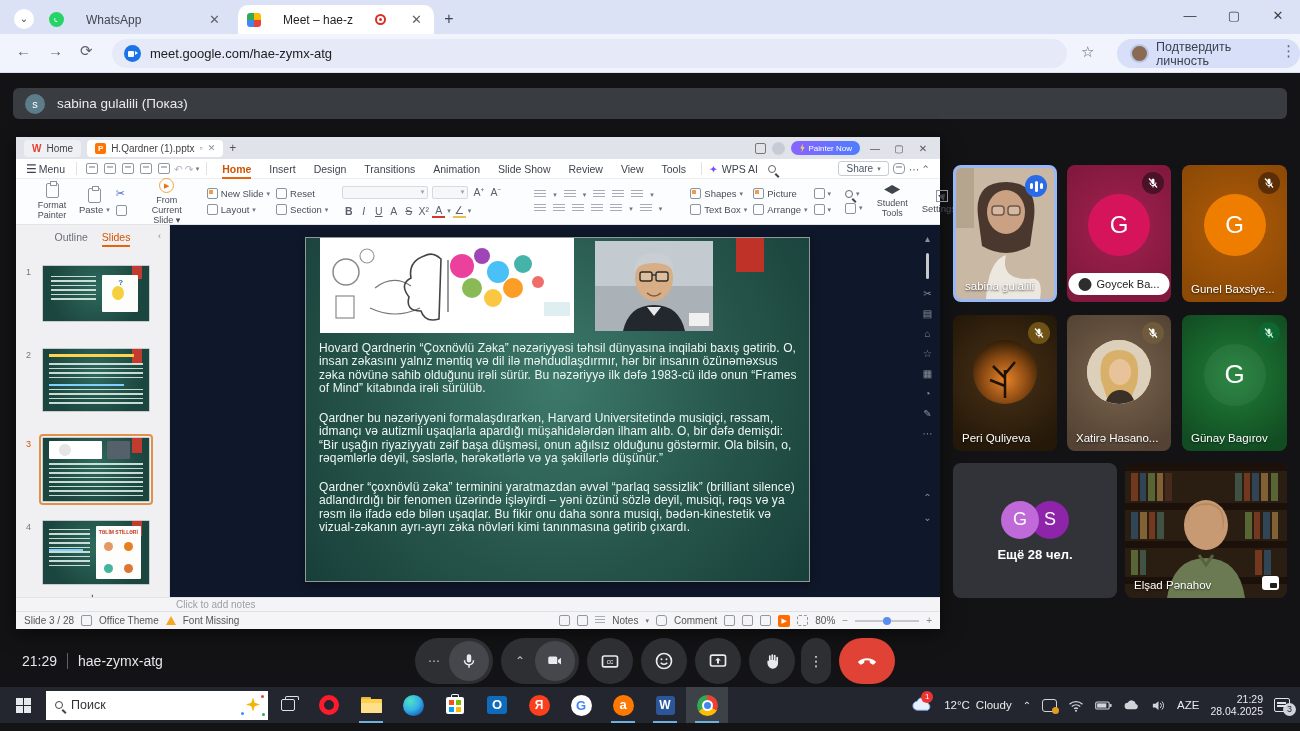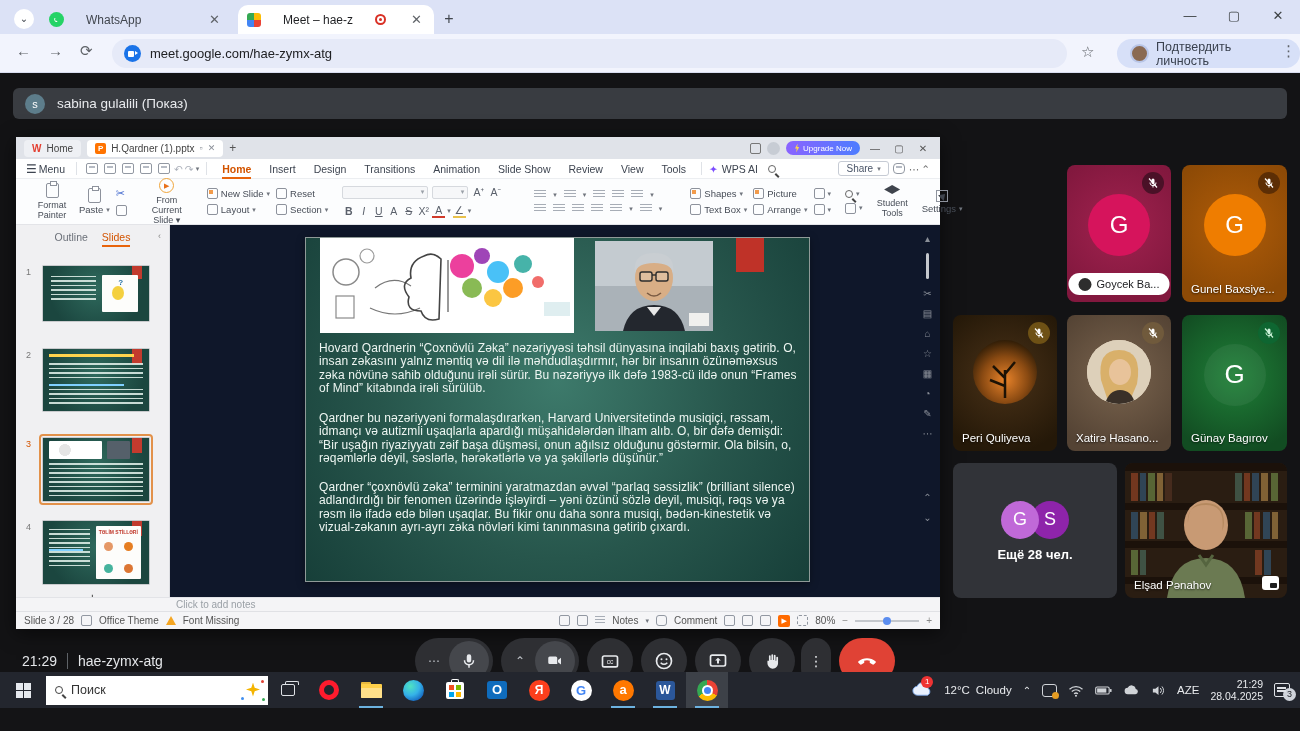--- a/index.html
+++ b/index.html
@@ -122,21 +122,21 @@
 .mf-sep{width:1px;height:16px;background:#5f6368}
 .ctl{position:absolute;top:7px;height:46px;background:#2e2f33;border-radius:23px;display:flex;align-items:center;justify-content:center}
 .ctl.round{width:46px}
 .ctl .sub{width:30px;text-align:center;color:#bdc1c6;font-size:12px}
 .ctl .lobe{width:40px;height:40px;border-radius:50%;background:#45474c;display:flex;align-items:center;justify-content:center}
 .ctl.red{background:#e04235;width:56px}
 .mf-right{position:absolute;right:14px;top:10px;display:flex;align-items:center;gap:16px}
 .pplring{width:42px;height:42px;border:2px solid #8ab4f8;border-radius:50%;display:flex;align-items:center;justify-content:center;position:relative}
 .pplbadge{position:absolute;right:-8px;top:-9px;background:#9aa0a6;color:#17181a;font-size:10px;border-radius:9px;padding:1px 6px;font-weight:bold}
 
-.taskbar{position:absolute;left:0;top:672px;width:100%;height:36px;background:#23262e;display:flex;align-items:center;color:#e8eaed}
+.taskbar{position:absolute;left:0;top:687px;width:100%;height:36px;background:#23262e;display:flex;align-items:center;color:#e8eaed}
 .tstart{width:46px;display:flex;justify-content:center}
 .winlogo{width:15px;height:15px;display:grid;grid-template-columns:7px 7px;grid-template-rows:7px 7px;gap:1px}
 .winlogo i{background:#e6e9ee}
 .tsearch{width:222px;height:29px;background:#fff;color:#333;display:flex;align-items:center;gap:8px;padding:0 9px;font-size:12.5px;position:relative}
 .mag{width:8px;height:8px;border:1.6px solid #444;border-radius:50%;position:relative;flex:none}
 .mag::after{content:"";position:absolute;left:7px;top:7px;width:5px;height:1.6px;background:#444;transform:rotate(45deg);transform-origin:0 0}
 .spark{position:absolute;right:8px;top:7px;width:14px;height:14px;background:#f4b400;clip-path:polygon(50% 0,62% 38%,100% 50%,62% 62%,50% 100%,38% 62%,0 50%,38% 38%)}
 .spark::after{content:""}
 .tvbtn{width:40px;display:flex;justify-content:center}
 .tv{width:14px;height:12px;border:1.5px solid #dfe2e6;border-radius:2px;position:relative}
@@ -218,21 +218,21 @@
           <span>H.Qardner (1).pptx</span>
           <span class="wt-dim">▫</span>
           <span class="wt-dim">✕</span>
         </div>
         <span style="font-size:12px;color:#555">+</span>
         <span class="spacer"></span>
         <span class="mini-grid"></span>
         <span class="mini-ava"></span>
         <div class="upgr">
           <span class="bolt"></span>
-          <span>Upgrade Now</span>
+          <span>Painter Now</span>
         </div>
         <span class="wwc">—</span>
         <span class="wwc">▢</span>
         <span class="wwc">✕</span>
       </div>
 
       <div class="wps-menu">
         <span style="font-size:12px">☰</span>
         <span style="margin-right:4px">Menu</span>
         <span class="vdiv"></span>
@@ -569,20 +569,37 @@
         <span class="sic"></span>
         <span class="oplay">▶</span>
         <span class="sic" style="border-style:dashed"></span>
         <span>80%</span>
         <span style="color:#888">−</span>
         <span class="zslider"></span>
         <span style="color:#888">+</span>
       </div>
     </div>
 
+    <div class="tile" style="left:953px;top:91px;width:104px;height:137px;background:linear-gradient(160deg,#cdbca9,#b2a08c);border:3px solid #9ab8f7">
+      <svg width="100" height="131" viewBox="0 0 100 131" style="position:absolute;left:0;top:0">
+        <rect width="100" height="131" fill="#c9b8a4"></rect>
+        <rect x="0" y="0" width="18" height="60" fill="#b5a48e"></rect>
+        <path d="M22 48 q-4 -34 28 -34 q32 0 28 36 l-4 28 q-24 14 -48 0z" fill="#4a382e"></path>
+        <ellipse cx="50" cy="44" rx="19" ry="22" fill="#caa183"></ellipse>
+        <rect x="36" y="38" width="12" height="9" rx="3" fill="rgba(255,255,255,.25)" stroke="#6e5a4a" stroke-width="1.5"></rect>
+        <rect x="52" y="38" width="12" height="9" rx="3" fill="rgba(255,255,255,.25)" stroke="#6e5a4a" stroke-width="1.5"></rect>
+        <path d="M30 131 q2 -38 20 -44 q-6 24 22 24 q16 -4 12 20 z" fill="#ece8df"></path>
+      </svg>
+      <div class="speak">
+          <i style="height:6px"></i>
+          <i style="height:11px"></i>
+          <i style="height:6px"></i>
+        </div>
+      <span class="tname">sabina gulalili</span>
+    </div>
 
     <div class="tile" style="left:1067px;top:91px;width:104px;height:137px;background:radial-gradient(circle at 50% 45%,#a1224f,#82183e 80%)">
       <div class="gcirc" style="width:62px;height:62px;background:#d6145c">G</div>
       <div class="micoff" style="background:#4a1127">
         <svg width="12" height="12" viewBox="0 0 24 24">
             <path fill="#fff" d="M12 14a3 3 0 0 0 3-3V6a3 3 0 0 0-6 0v5a3 3 0 0 0 3 3zm5-3a5 5 0 0 1-10 0H5a7 7 0 0 0 6 6.9V21h2v-3.1A7 7 0 0 0 19 11z"></path>
             <line x1="4" y1="3" x2="20" y2="21" stroke="#fff" stroke-width="2.4"></line>
           </svg>
       </div>
       <div class="pillname">

